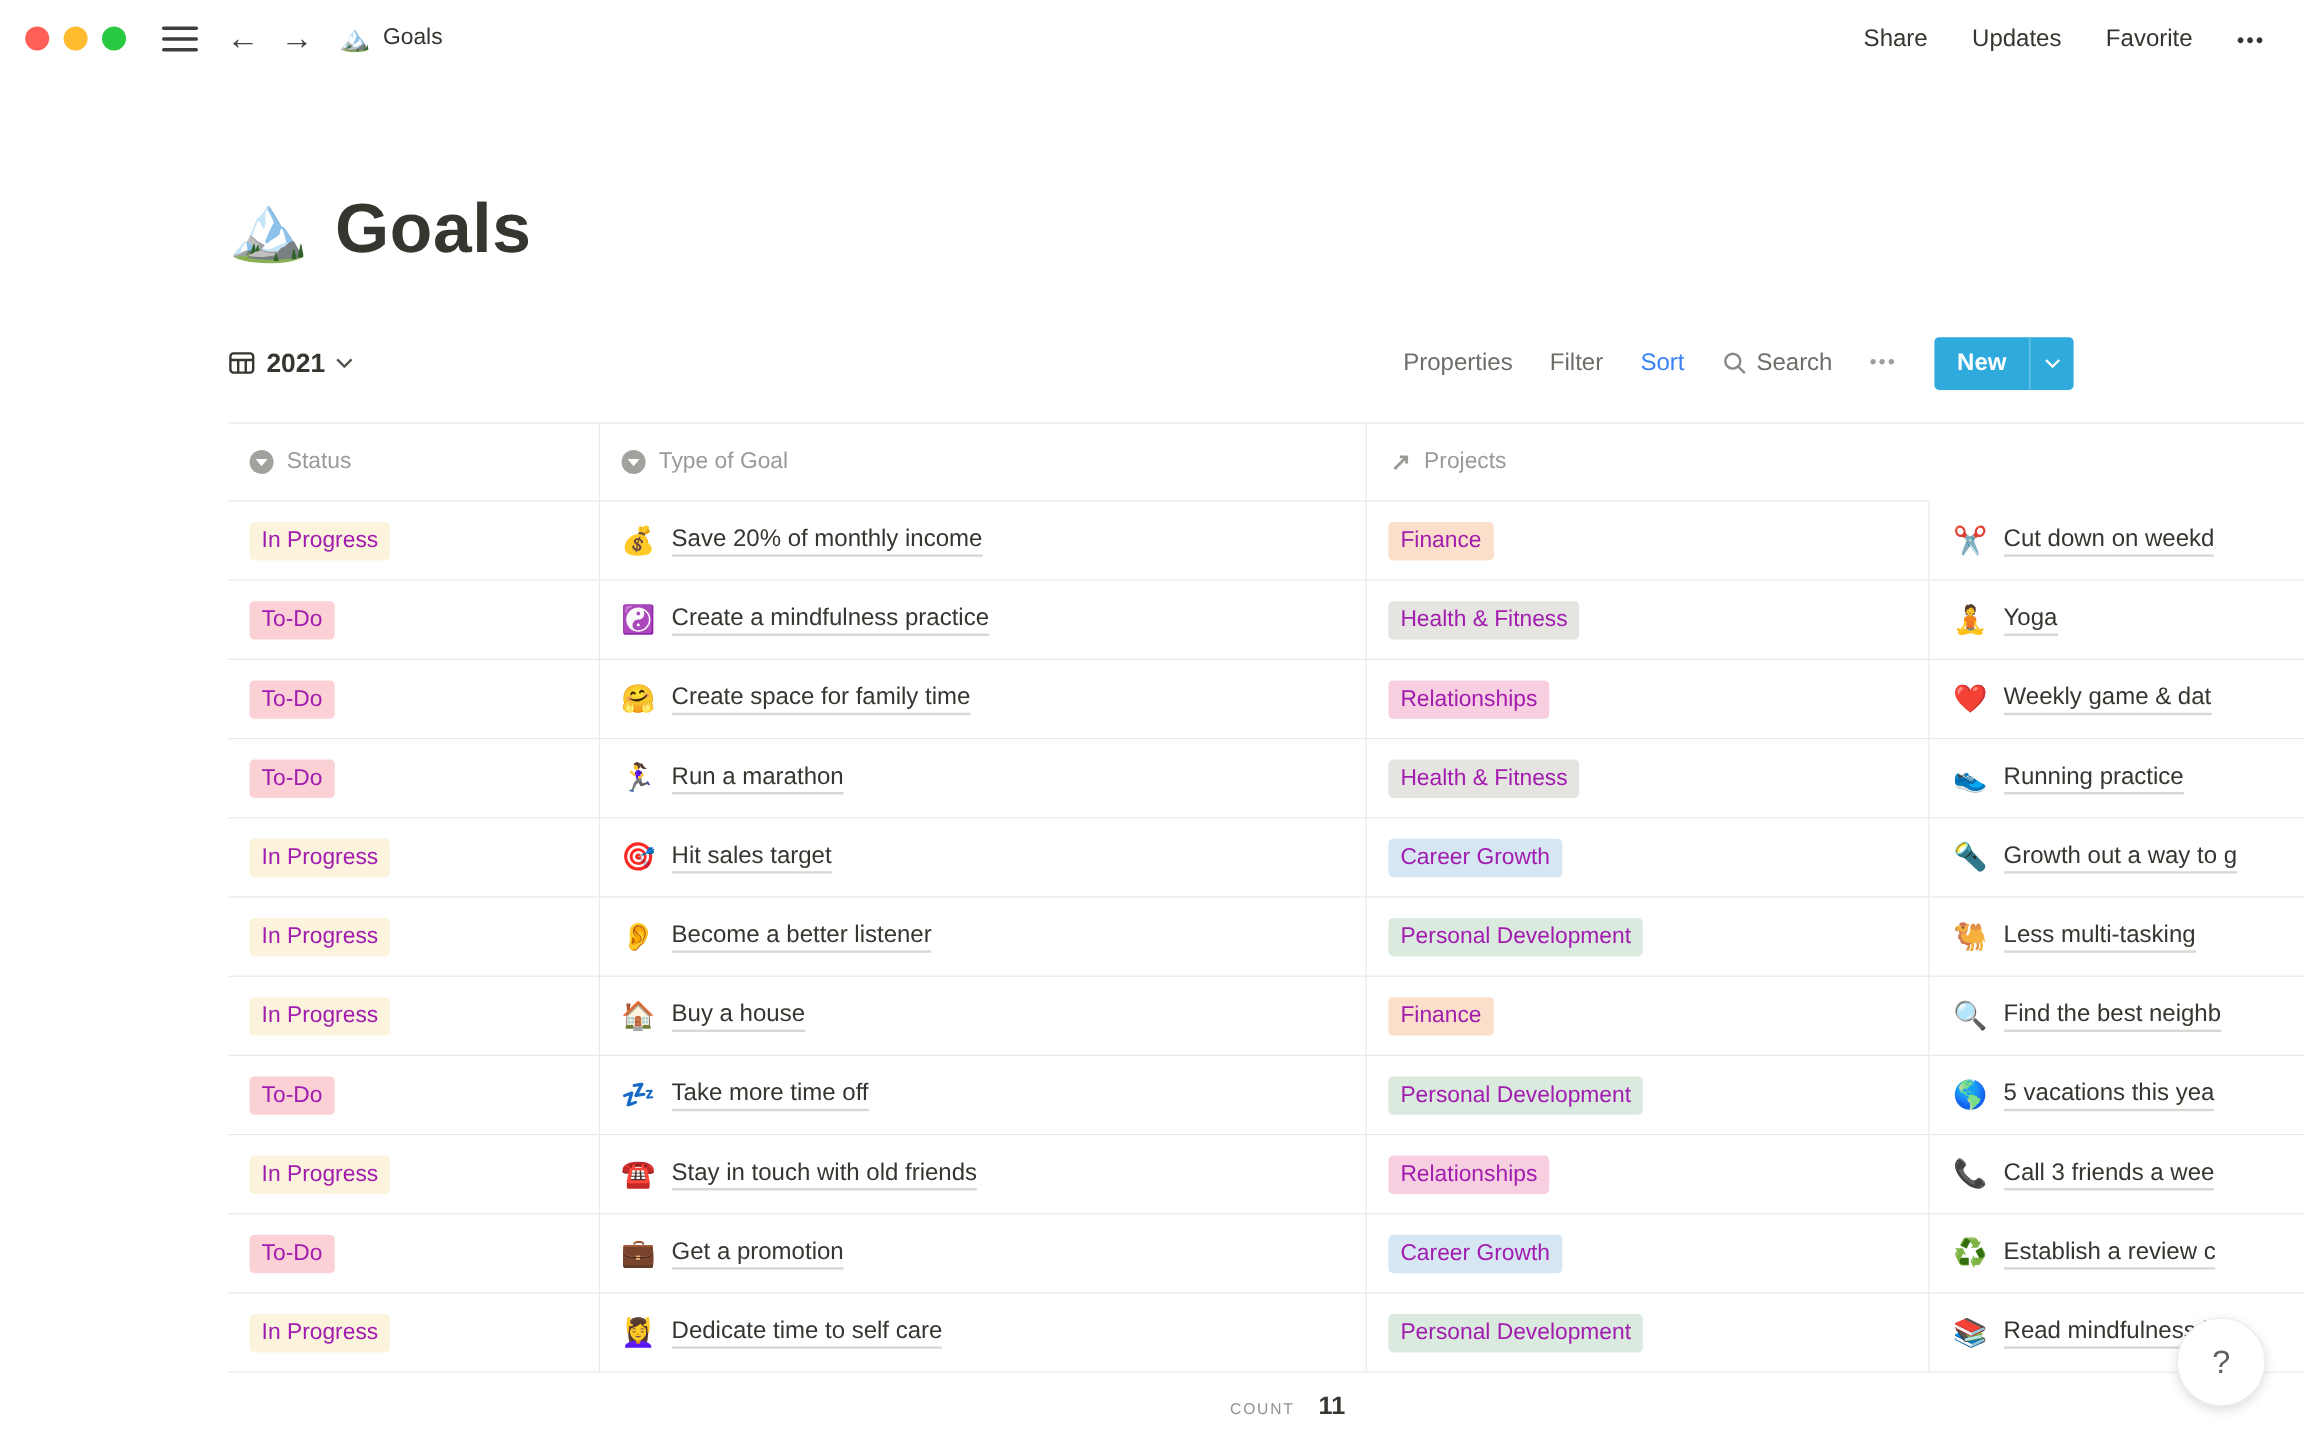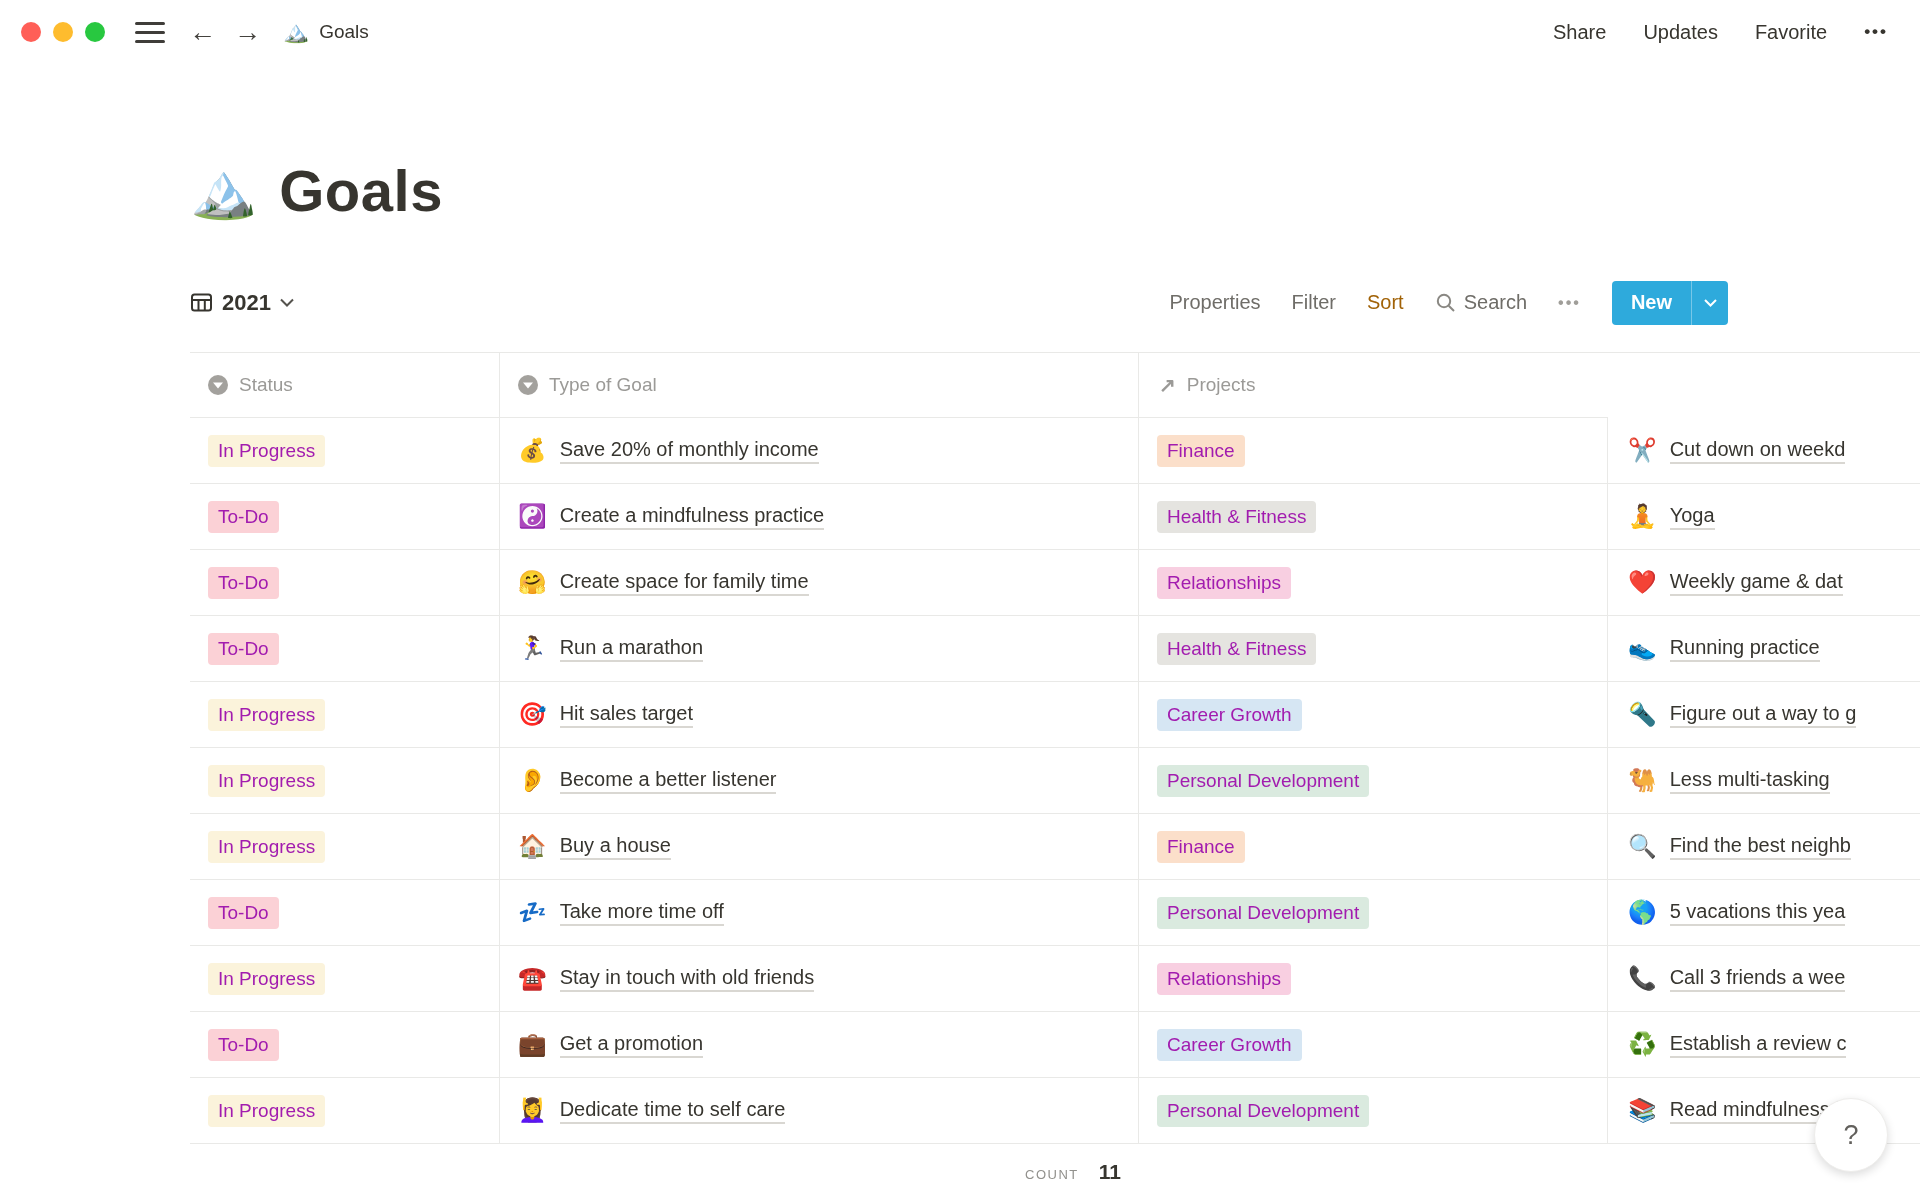--- a/index.html
+++ b/index.html
@@ -11,21 +11,21 @@
   .traffic { display:flex; gap:12px; margin-left:21px; }
   .light { width:20px; height:20px; border-radius:50%; }
   .light.red { background:#ff5f57; } .light.yellow { background:#febc2e; } .light.green { background:#28c840; }
   .hamburger { margin-left:30px; width:30px; display:flex; flex-direction:column; gap:6px; cursor:pointer; }
   .hamburger div { height:3px; background:#3f3d39; border-radius:2px; }
   .navarrow { font-size:27px; color:#44423e; line-height:1; cursor:pointer; }
   .navarrow.back { margin-left:24px; } .navarrow.fwd { margin-left:18px; }
   .doc-icon { margin-left:22px; font-size:21px; }
   .doc-title { margin-left:10px; font-size:19px; }
   .topbar-spacer { flex:1; }
-  .topmenu { display:flex; align-items:center; gap:37px; margin-right:32px; font-size:20px; }
+  .topmenu { display:flex; align-items:flex-end; gap:37px; margin-right:32px; font-size:20px; }
   .topmenu .item { cursor:pointer; }
   .topmenu .dots { font-size:17px; letter-spacing:2px; font-weight:700; cursor:pointer; }
 
   
   .content { padding-left:190px; }
   .page-title { margin-top:78px; height:96px; display:flex; align-items:center; gap:22px; }
   .page-title .emoji { font-size:54px; line-height:1; }
   .page-title .text { font-size:58px; font-weight:700; letter-spacing:0.5px; }
 
   
@@ -113,21 +113,21 @@
         <line x1="14.8" y1="9" x2="14.8" y2="19.5"></line>
       </svg>
       <span class="vname">2021</span>
       <svg width="14" height="9" viewBox="0 0 14 9" fill="none" stroke="#55534e" stroke-width="2">
           <polyline points="1,1.5 7,7.5 13,1.5"></polyline>
         </svg>
     </div>
     <div class="toolbar-right">
       <div class="tb-item">Properties</div>
       <div class="tb-item">Filter</div>
-      <div class="tb-item tb-sort" style="color: #a16207;">Sort</div>
+      <div class="tb-item tb-sort" style="color: #3b82f6;">Sort</div>
       <div class="tb-search">
         <svg width="21" height="21" viewBox="0 0 21 21" fill="none" stroke="#8a8883" stroke-width="2">
           <circle cx="9" cy="9" r="6.2"></circle>
             <line x1="13.7" y1="13.7" x2="19" y2="19"></line>
         </svg>
         <span>Search</span>
       </div>
       <div class="tb-dots">•••</div>
       <div class="new-btn" style="background: rgb(46, 170, 220);">
         <span class="label">New</span>
@@ -239,21 +239,21 @@
     </div>
     <div class="cell">
       <span class="emoji">🎯</span>
       <span class="link">Hit sales target</span>
     </div>
     <div class="cell">
       <span class="badge" style="background: rgb(214, 230, 243);">Career Growth</span>
     </div>
     <div class="cell">
       <span class="emoji">🔦</span>
-      <span class="link">Figure out a way to g</span>
+      <span class="link">Growth out a way to g</span>
     </div>
   </div>
 
   <div class="grow">
     <div class="cell">
       <span class="badge" style="background: rgb(251, 243, 219);">In Progress</span>
     </div>
     <div class="cell">
       <span class="emoji">👂</span>
       <span class="link">Become a better listener</span>

